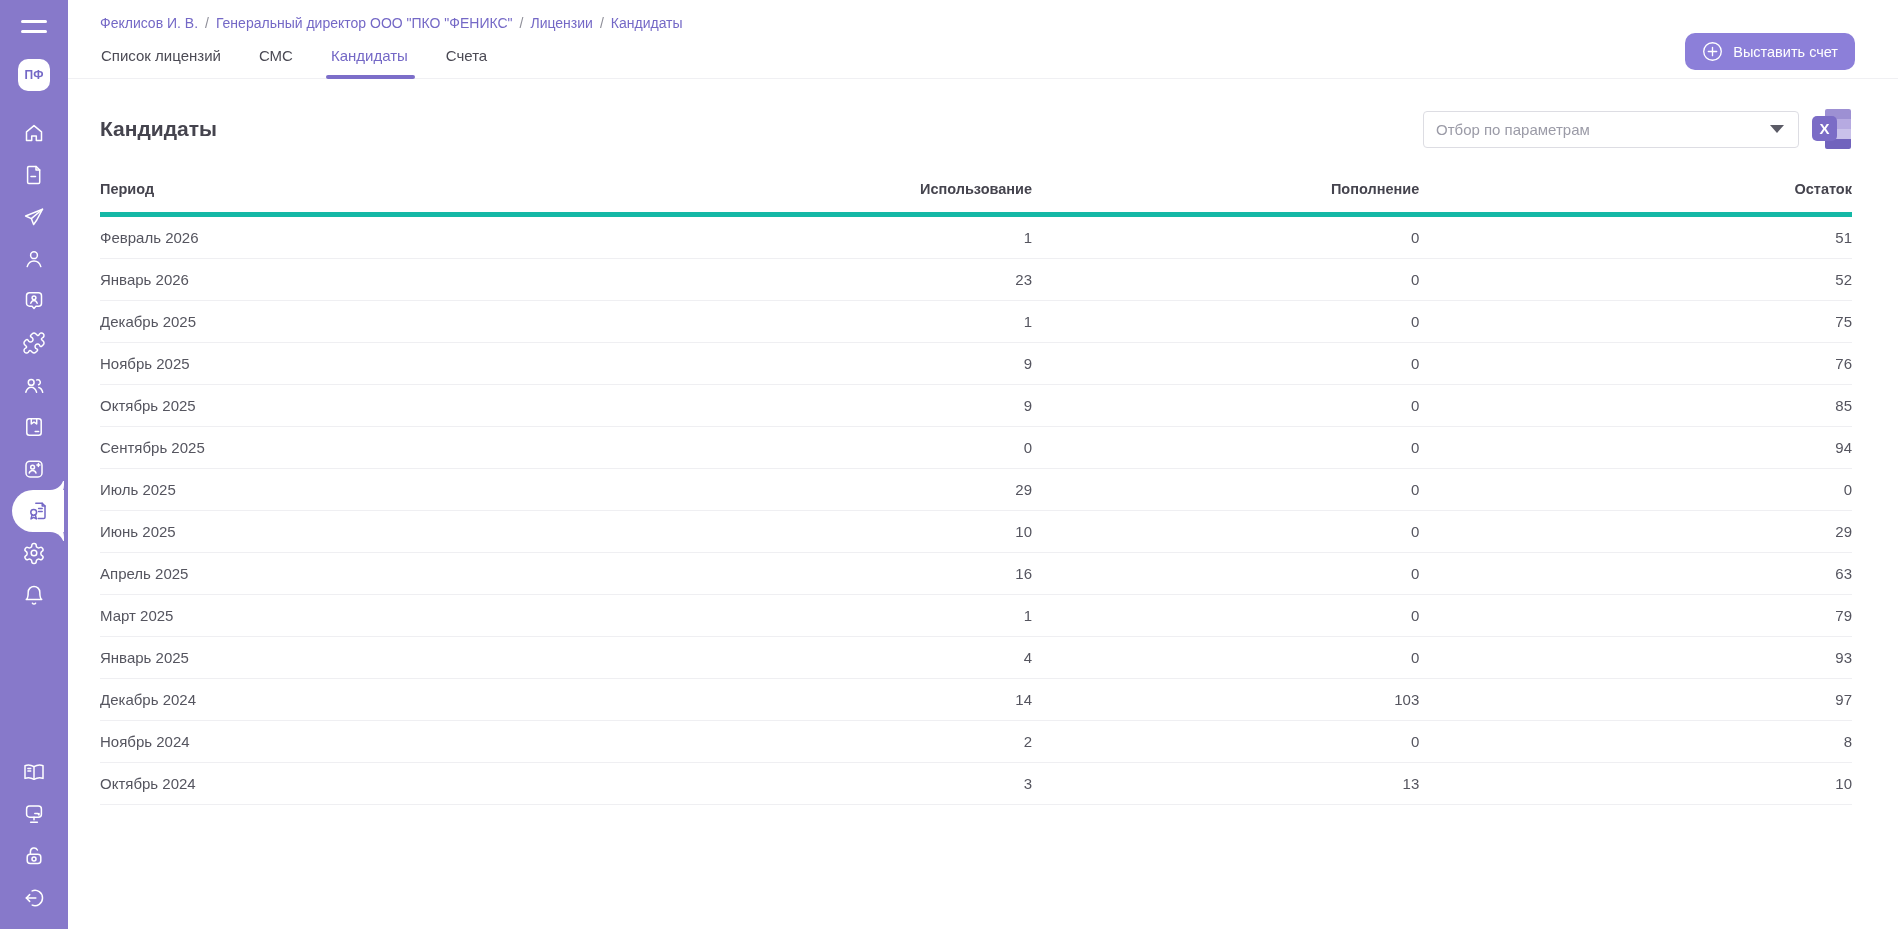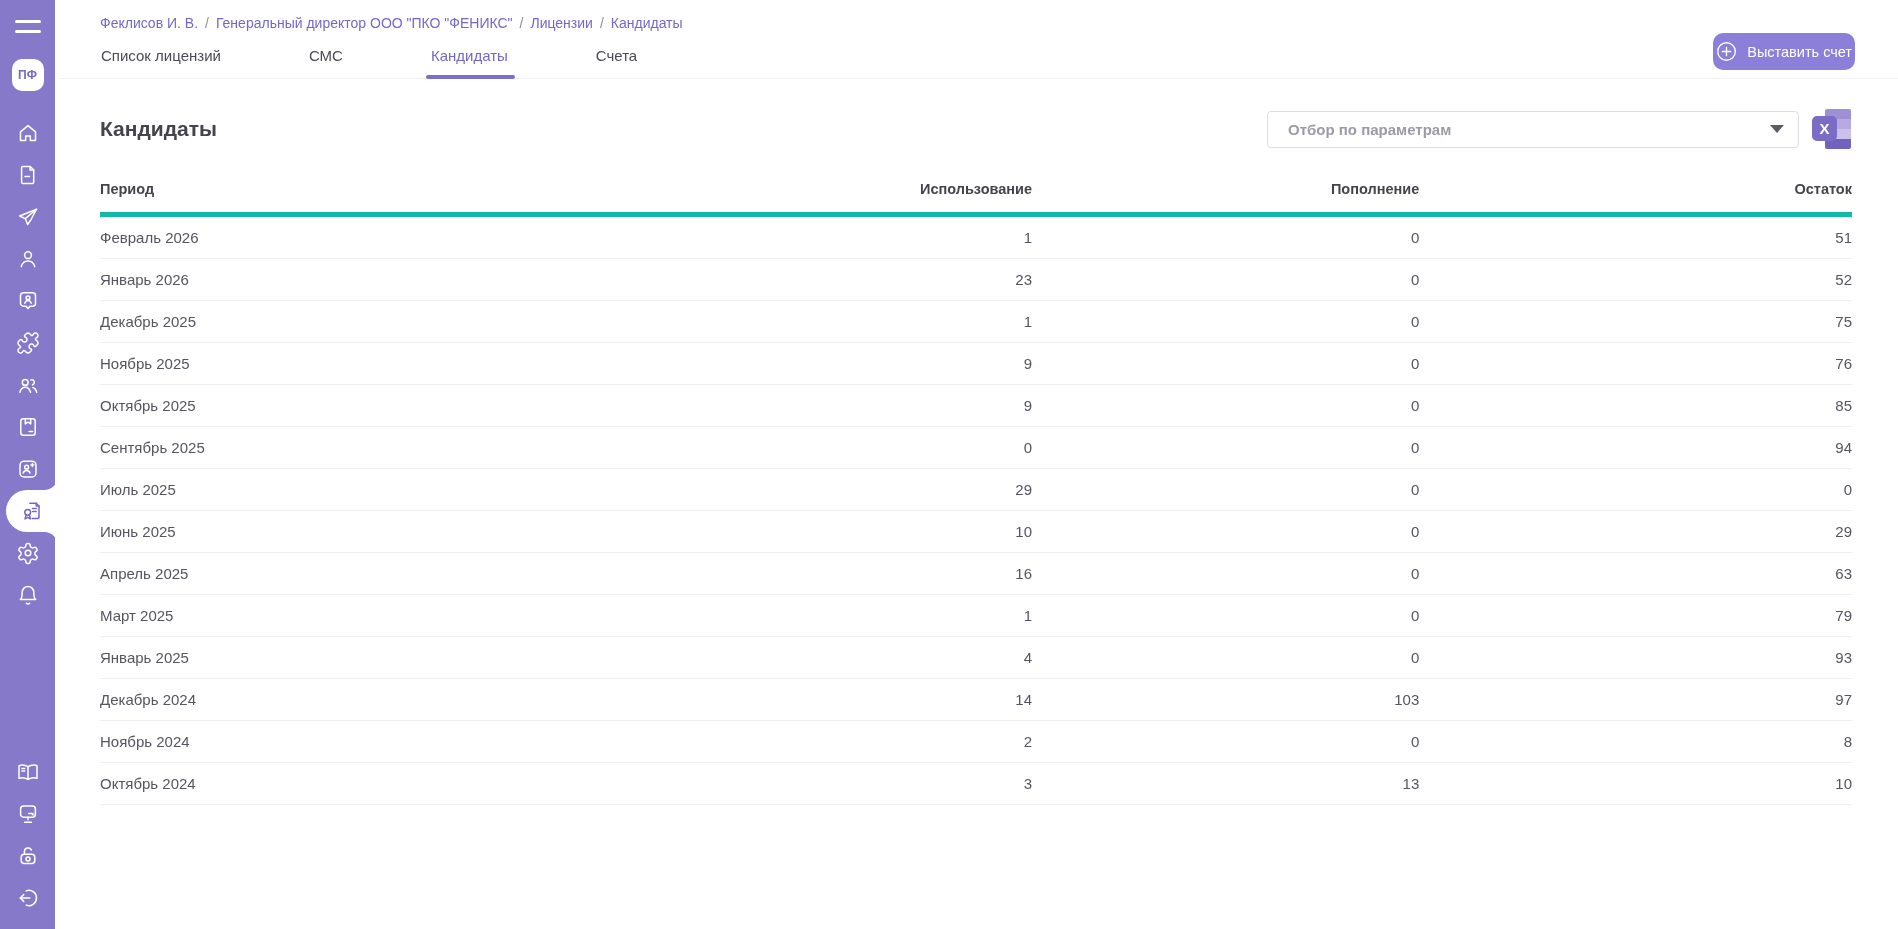--- a/index.html
+++ b/index.html
@@ -1,20 +1,20 @@
 <!DOCTYPE html>
 <html><head>
 <meta charset="utf-8">
 <style>
   * { box-sizing: border-box; margin: 0; padding: 0; }
   html,body { width:1898px; height:929px; overflow:hidden; background:#fff;
               font-family:"Liberation Sans", sans-serif; }
 
   
-  .sidebar { position:fixed; left:0; top:0; bottom:0; width:55px;
+  .sidebar { position:fixed; left:0; top:0; bottom:0; width:68px;
              background:#8779CA; display:flex; flex-direction:column; align-items:center; z-index:5; }
   .hamburger { margin-top:13px; cursor:pointer; }
   .hamburger .bar { width:26px; height:3px; background:#fff; border-radius:2px; margin:7px 0; }
   .pf-badge { margin-top:19px; width:32px; height:32px; background:#fff; border-radius:10px;
               color:#7468C6; font-weight:bold; font-size:12px; display:flex;
               align-items:center; justify-content:center; cursor:pointer; }
   .nav { margin-top:21px; width:60px; display:flex; flex-direction:column; }
   .nav.bottom { margin-top:auto; margin-bottom:10px; }
   .nav-item { width:60px; height:42px; display:flex; align-items:center; justify-content:center; cursor:pointer; }
   .nav-item svg { width:24px; height:24px; fill:none; stroke:#fff; stroke-width:1.5;
@@ -27,38 +27,38 @@
                              border-top-right-radius:14px; box-shadow:0 -9px 0 0 #fff; }
 
   
   .main { margin-left:60px; position:relative; }
   .breadcrumb { padding:15px 0 0 40px; font-size:14px; color:#7468C6; }
   .bc-item { cursor:pointer; }
   .bc-sep { color:#8E8E98; margin:0 7px; }
   .invoice-btn { position:absolute; top:33px; right:43px; height:37px; background:#8C7FD9;
                  color:#fff; border:none; border-radius:10px; font-size:14.5px;
                  font-family:"Liberation Sans",sans-serif;
-                 display:flex; align-items:center; gap:10px; padding:0 3px; cursor:pointer; }
+                 display:flex; align-items:center; gap:10px; padding:0 17px; cursor:pointer; }
   .invoice-btn svg { width:21px; height:21px; fill:none; stroke:#fff; stroke-width:1.4; stroke-linecap:round; }
 
-  .tabbar { margin-top:7px; padding-left:40px; display:flex; gap:86px;
+  .tabbar { margin-top:7px; padding-left:40px; display:flex; gap:36px;
             border-bottom:1px solid #F0F0F3; }
   .tab { padding:9px 1px 14px; font-size:15px; color:#4B4A54; cursor:pointer; position:relative; }
   .tab.active { color:#7468C6; }
   .tab.active::after { content:""; position:absolute; left:-4px; right:-6px; bottom:-1px;
                        height:4px; background:#7C6EC9; border-radius:3px; }
 
   
   .content { padding:0 46px 0 40px; }
   .title-row { margin-top:29px; display:flex; justify-content:space-between; align-items:center; }
   .page-title { font-size:21px; font-weight:bold; color:#45444E; }
   .filter-group { display:flex; align-items:center; gap:13px; }
-  .dropdown { width:532px; height:37px; border:1px solid #DDDDE3; border-radius:4px;
+  .dropdown { width:376px; height:37px; border:1px solid #DDDDE3; border-radius:4px;
               display:flex; align-items:center; justify-content:space-between;
-              padding:0 14px 0 20px; cursor:pointer; background:#fff;font-weight:bold; }
+              padding:0 14px 0 12px; cursor:pointer; background:#fff; }
   .dropdown .ph { color:#9B9BA7; font-size:15px; }
   .dd-arrow { width:0; height:0; border-left:7px solid transparent; border-right:7px solid transparent;
               border-top:8px solid #5B5B66; }
   .excel-icon { position:relative; width:40px; height:42px; cursor:pointer; }
   .excel-icon .r { position:absolute; left:13px; width:26px; }
   .excel-icon .r1 { top:1px;  height:10px; background:#9D90D3; border-radius:2px 2px 0 0; }
   .excel-icon .r2 { top:11px; height:10px; background:#B6AAE1; }
   .excel-icon .r3 { top:21px; height:10px; background:#C9C1EA; }
   .excel-icon .r4 { top:31px; height:10px; background:#7163BD; border-radius:0 0 2px 2px; }
   .excel-icon .xsq { position:absolute; left:0; top:8px; width:25px; height:25px; background:#7B6CC6;

